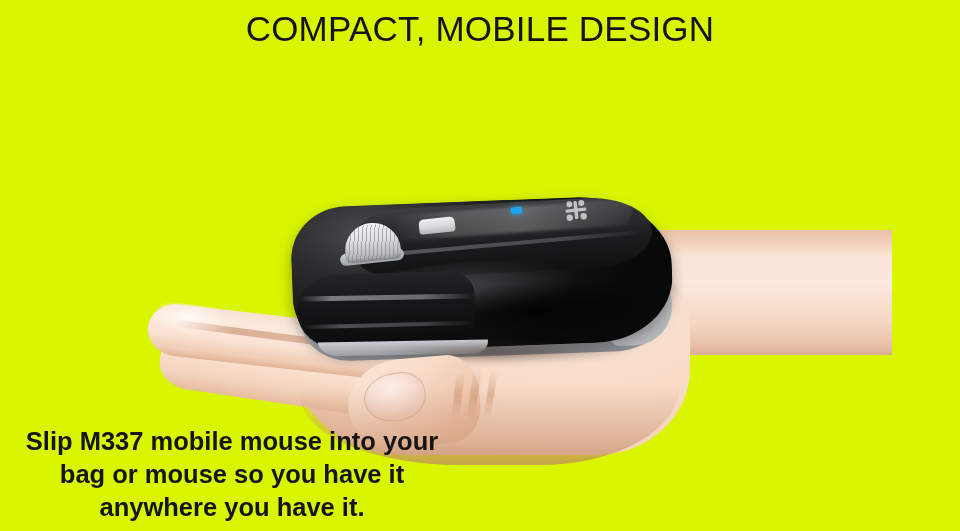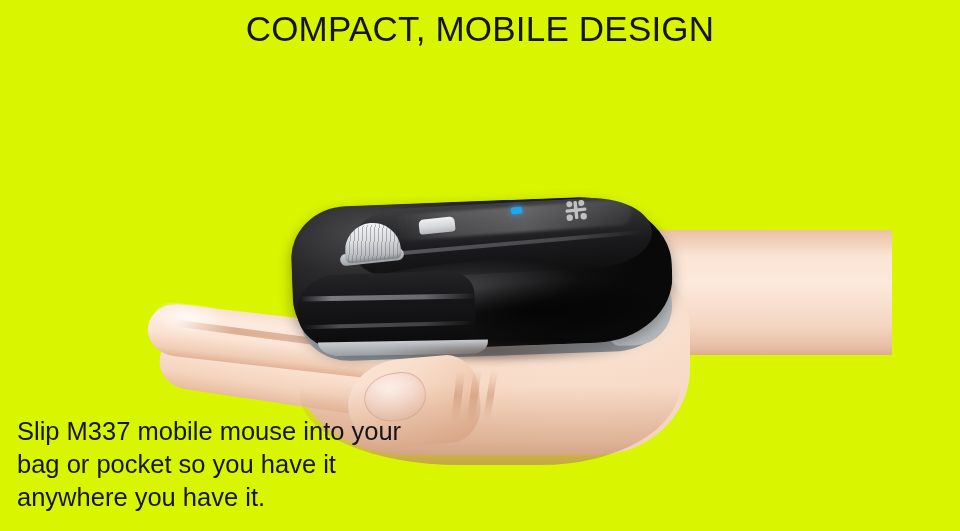--- a/index.html
+++ b/index.html
@@ -35,26 +35,27 @@
     letter-spacing: 0.2px;
     color: #151515;
     line-height: 42px;
     white-space: nowrap;
   }
 
   
   #caption {
     position: absolute;
     left: 17px;
-    top: 415px;
+    top: 425px;
     width: 430px;
     font-size: 25.5px;
-    font-weight: 400;
+    font-weight: 700;
     line-height: 33px;
     color: #151515;
+    text-align: center;
   }
   #caption .cl { display: block; white-space: nowrap; }
 
   
   #photo {
     position: absolute;
     left: 0;
     top: 55px;
     width: 960px;
     height: 420px;
@@ -404,17 +405,17 @@
     <div class="hand" id="thumbnail"></div>
     <div class="hand" id="thumb-knuckle-1"></div>
     <div class="hand" id="thumb-knuckle-2"></div>
     <div class="hand" id="thumb-knuckle-3"></div>
 
     <div class="hand" id="palm-shadow"></div>
   </div>
 
   <div id="caption">
     <span class="cl">Slip M337 mobile mouse into your</span>
-    <span class="cl">bag or pocket so you have it</span>
+    <span class="cl">bag or mouse so you have it</span>
     <span class="cl">anywhere you have it.</span>
   </div>
 
 </div>
 
 </body></html>

